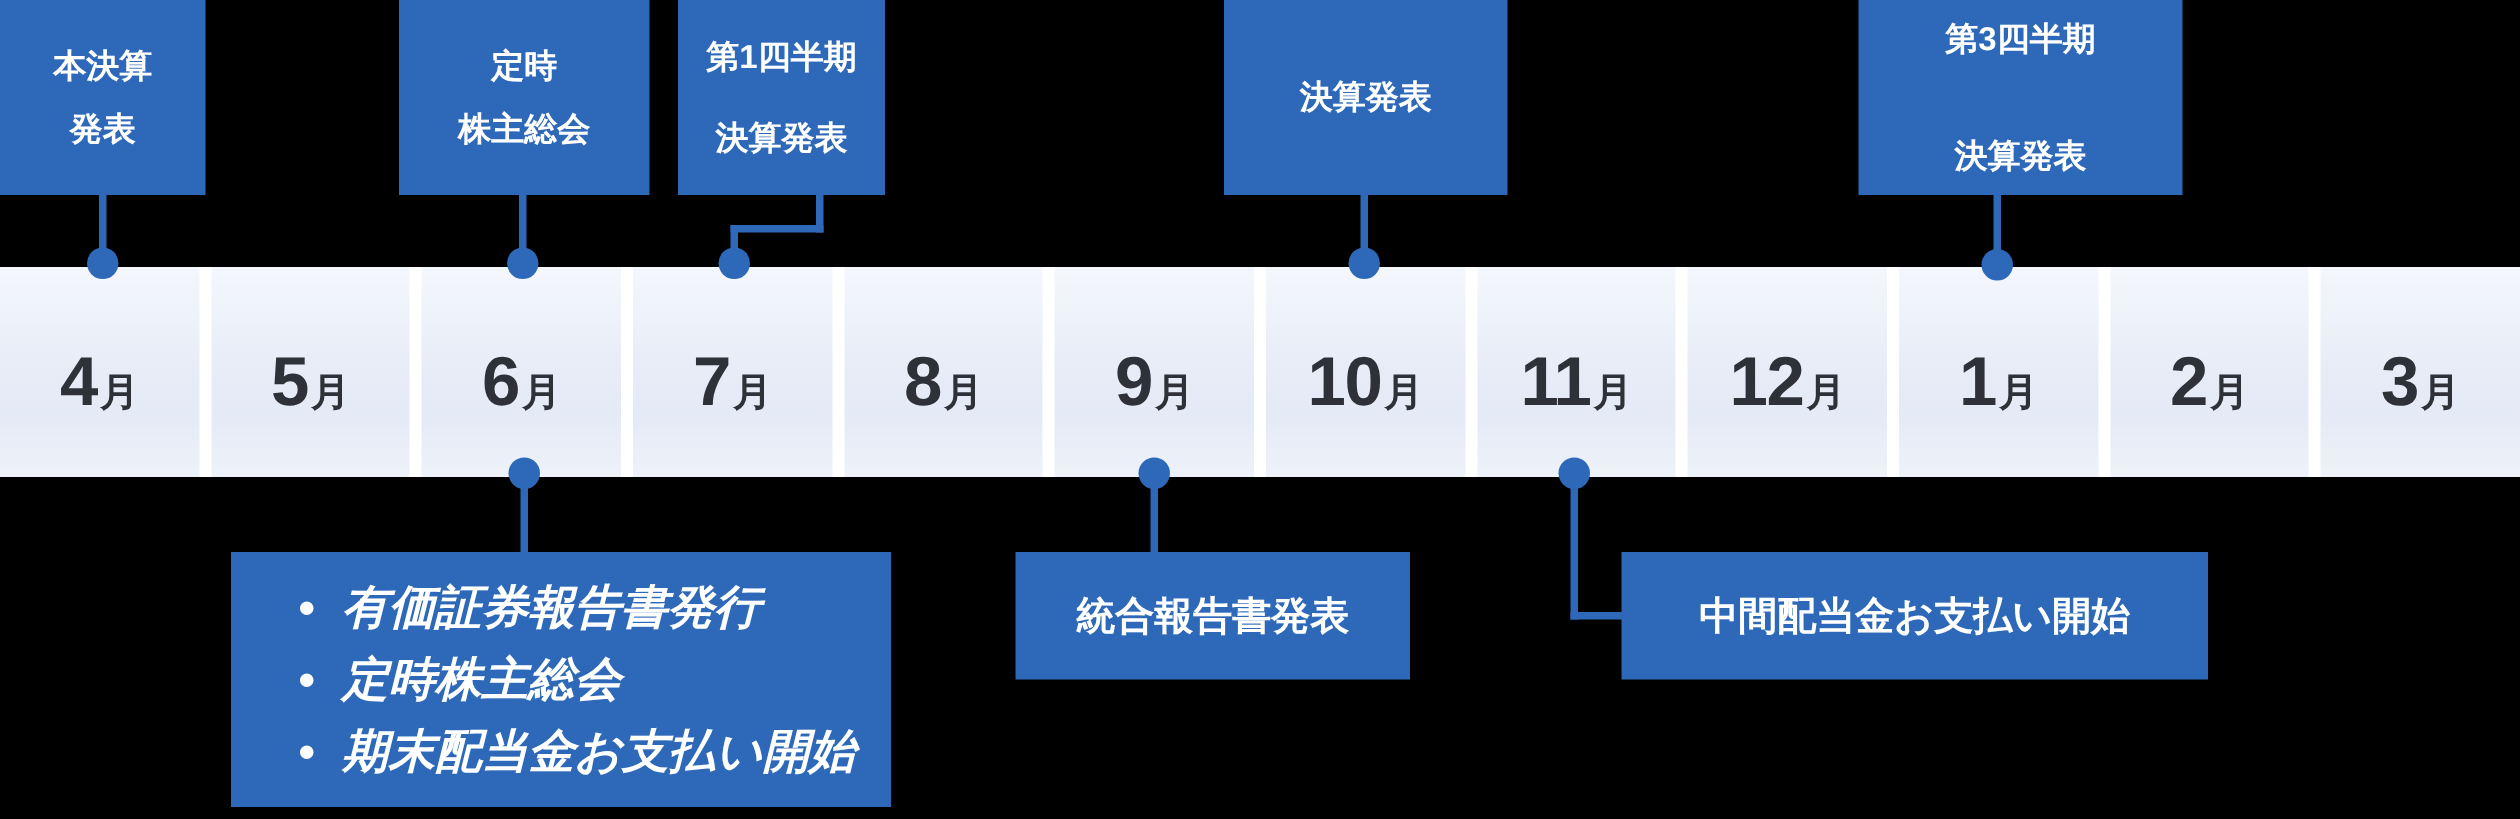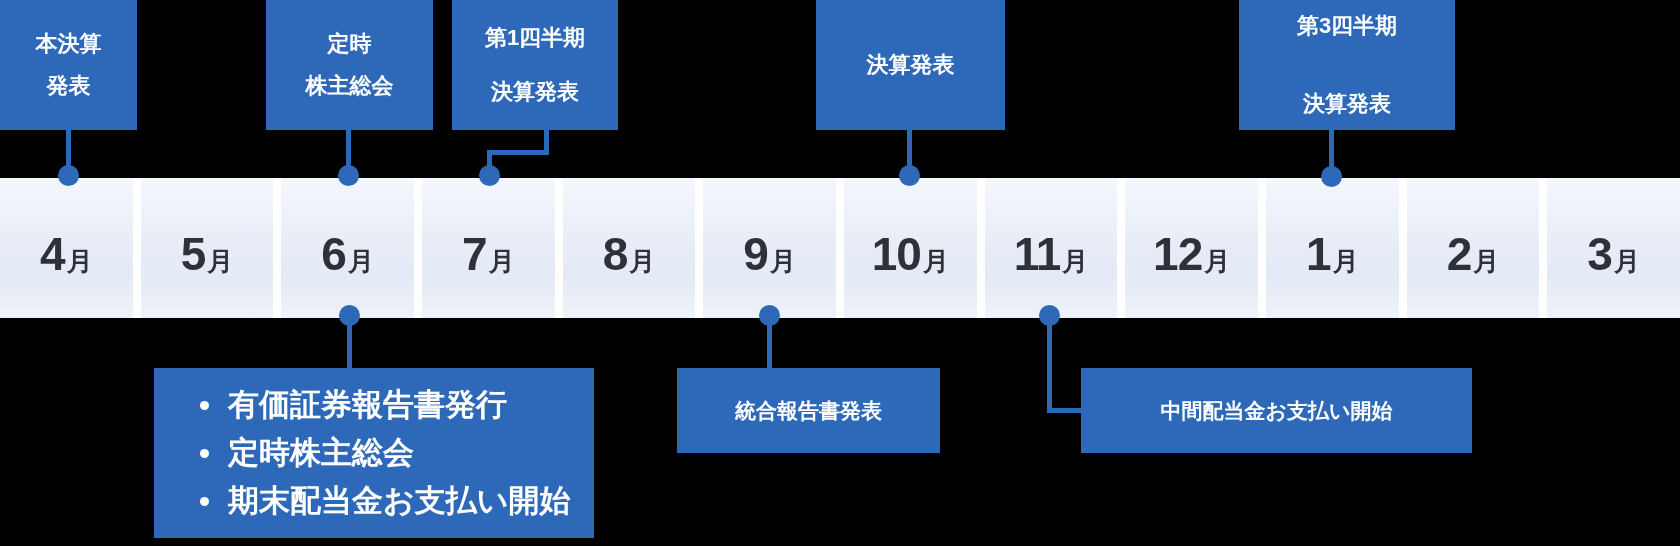--- a/index.html
+++ b/index.html
@@ -31,32 +31,32 @@
   
   .ebox{
     position:absolute;background:var(--accent);color:var(--box-text);
     display:flex;flex-direction:column;align-items:center;justify-content:center;
     text-align:center;box-sizing:border-box;
   }
   .ebox .ln{display:block;font-size:22px;line-height:42px;white-space:nowrap;}
   .top{top:0;height:130px;}
   .b1{left:0;width:137px;}
   .b2{left:266px;width:167px;}
-  .b3{left:452px;width:166px;gap:12px;}
+  .b3{left:452px;width:138px;gap:12px;}
   .b4{left:816px;width:189px;}
   .b5{left:1239px;width:216px;gap:36px;}
   .bbA{left:154px;top:368px;width:440px;height:170px;align-items:flex-start;padding:6px 10px 6px 40px;}
   .bbB{left:677px;top:368px;width:263px;height:85px;}
   .bbC{left:1081px;top:368px;width:391px;height:85px;}
-  .single{font-size:21px;white-space:nowrap;}
+  .single{font-size:26px;white-space:nowrap;}
   
   ul.blist{list-style:none;margin:0;padding:0;}
   ul.blist li{
     position:relative;font-size:31px;line-height:48px;padding-left:34px;
-    white-space:nowrap;text-align:left;
+    white-space:nowrap;text-align:left;font-style:italic;
   }
   ul.blist li::before{
     content:"";position:absolute;left:6px;top:20px;width:9px;height:9px;
     border-radius:50%;background:#ffffff;
   }
   
   .c{position:absolute;background:var(--accent);}
   .dot{
     position:absolute;width:21px;height:21px;border-radius:50%;
     background:var(--accent);z-index:3;

